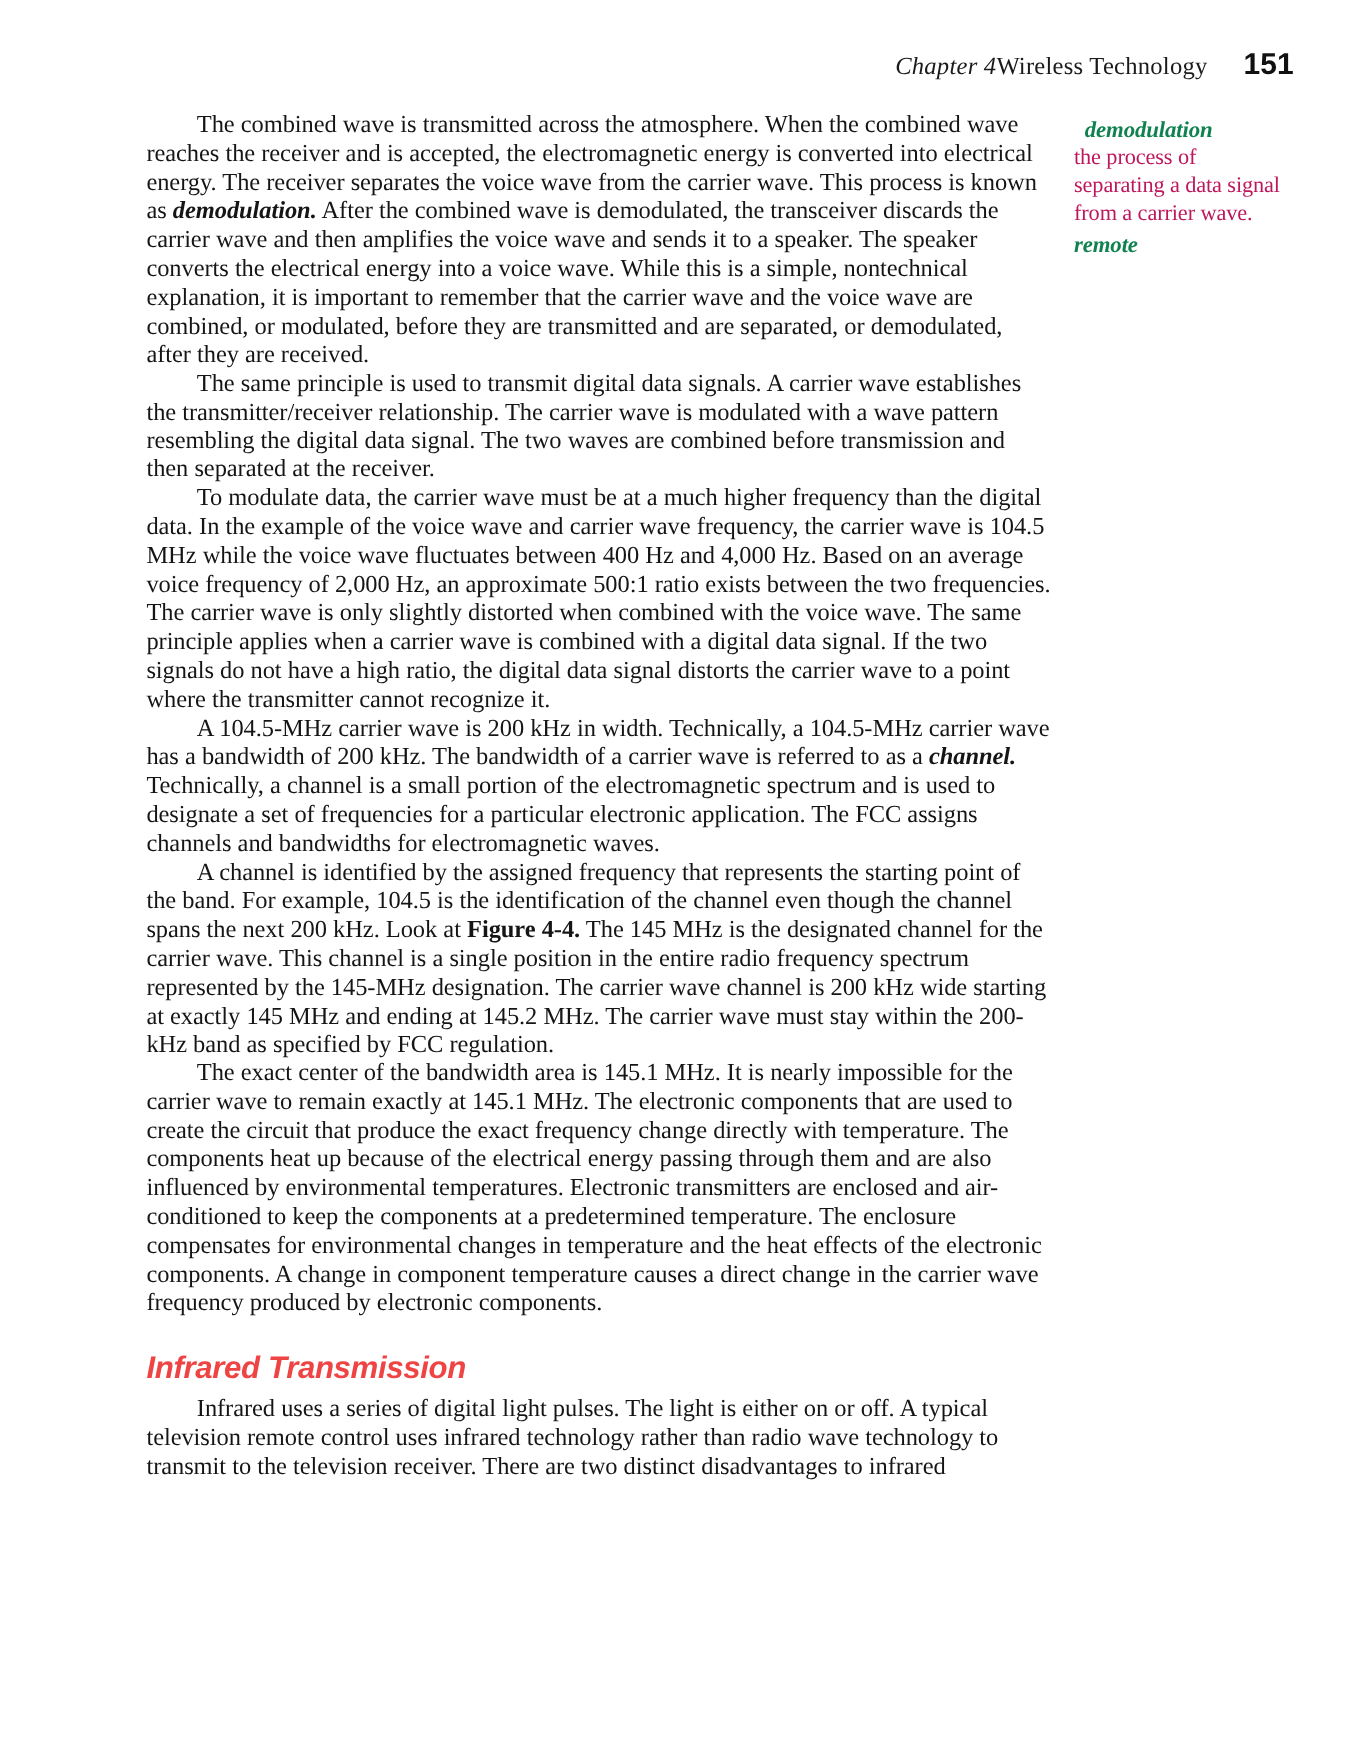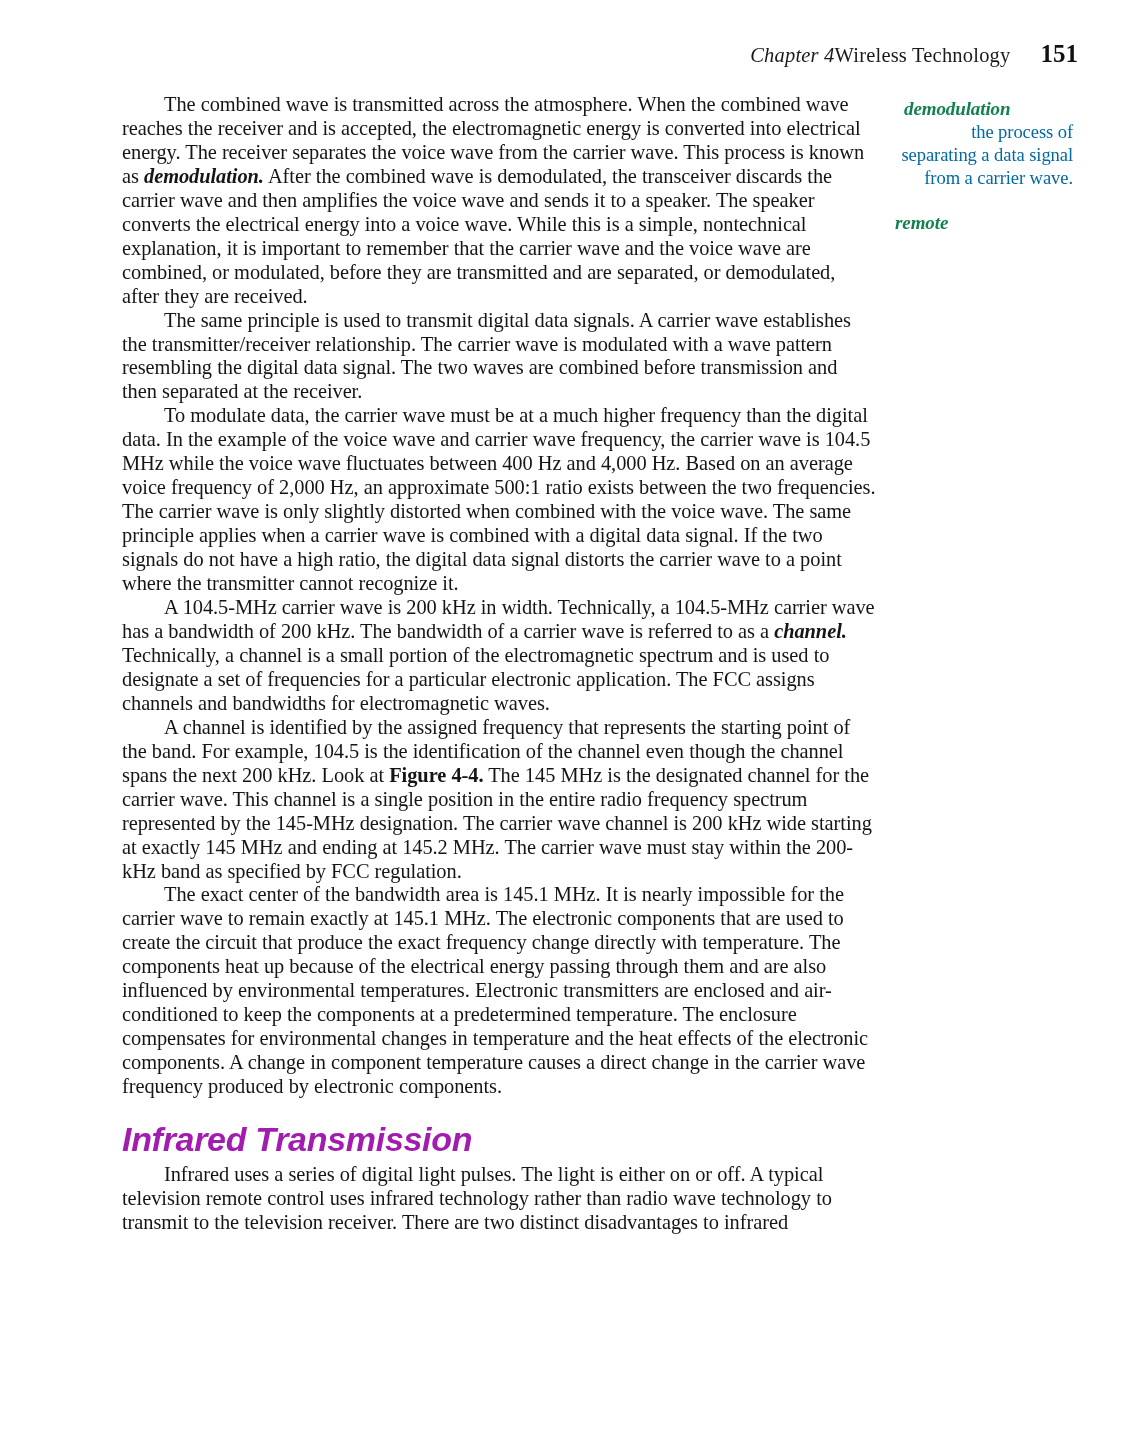--- a/index.html
+++ b/index.html
@@ -41,21 +41,21 @@
     color: #1a1a1a;
   }
   .rh-title {
     font-family: "Liberation Serif", serif;
     font-size: 20.5px;
     letter-spacing: 0.2px;
     color: #1a1a1a;
     margin-left: 0;
   }
   .rh-pageno {
-    font-family: Liberation Serif, serif;
+    font-family: Liberation Sans, sans-serif;
     font-weight: bold;
     font-size: 25px;
     color: #111111;
     margin-left: 30px;
   }
 
   
   .body-col {
     position: absolute;
     left: 122px;
@@ -81,55 +81,54 @@
   .b  { font-weight: bold; }
 
   
   .section-heading {
     margin: 0;
     padding-top: 25px;
     padding-bottom: 9px;
     font-family: "Liberation Sans", sans-serif;
     font-weight: bold;
     font-style: italic;
-    font-size: 34px;
+    font-size: 26px;
     line-height: 30px;
     letter-spacing: -0.3px;
-    color: #a21caf;
+    color: #ef4444;
     text-indent: 0;
   }
 
   
   .glossary {
     position: absolute;
     left: 895px;
     top: 97px;
     width: 178px;
   }
-  .gloss-entry { margin-bottom: 22px; }
+  .gloss-entry { margin-bottom: 4px; }
   .gloss-entry:last-child { margin-bottom: 0; }
 
   .gloss-term {
     font-family: "Liberation Serif", serif;
     font-weight: bold;
     font-style: italic;
     font-size: 19px;
     line-height: 23px;
     color: #10824f;
     letter-spacing: -0.1px;
   }
   .gloss-term.indented { padding-left: 9px; }
 
   .gloss-def {
     font-family: "Liberation Serif", serif;
     font-size: 18.6px;
     line-height: 23px;
-    color: #0369a1;
+    color: #be185d;
     letter-spacing: -0.1px;
-    text-align: right;
   }
 </style>
 </head>
 <body>
 
 <div class="page">
 
   <div class="running-head">
     <span class="rh-chapter">Chapter 4</span>
     <span class="rh-title">Wireless Technology</span>

